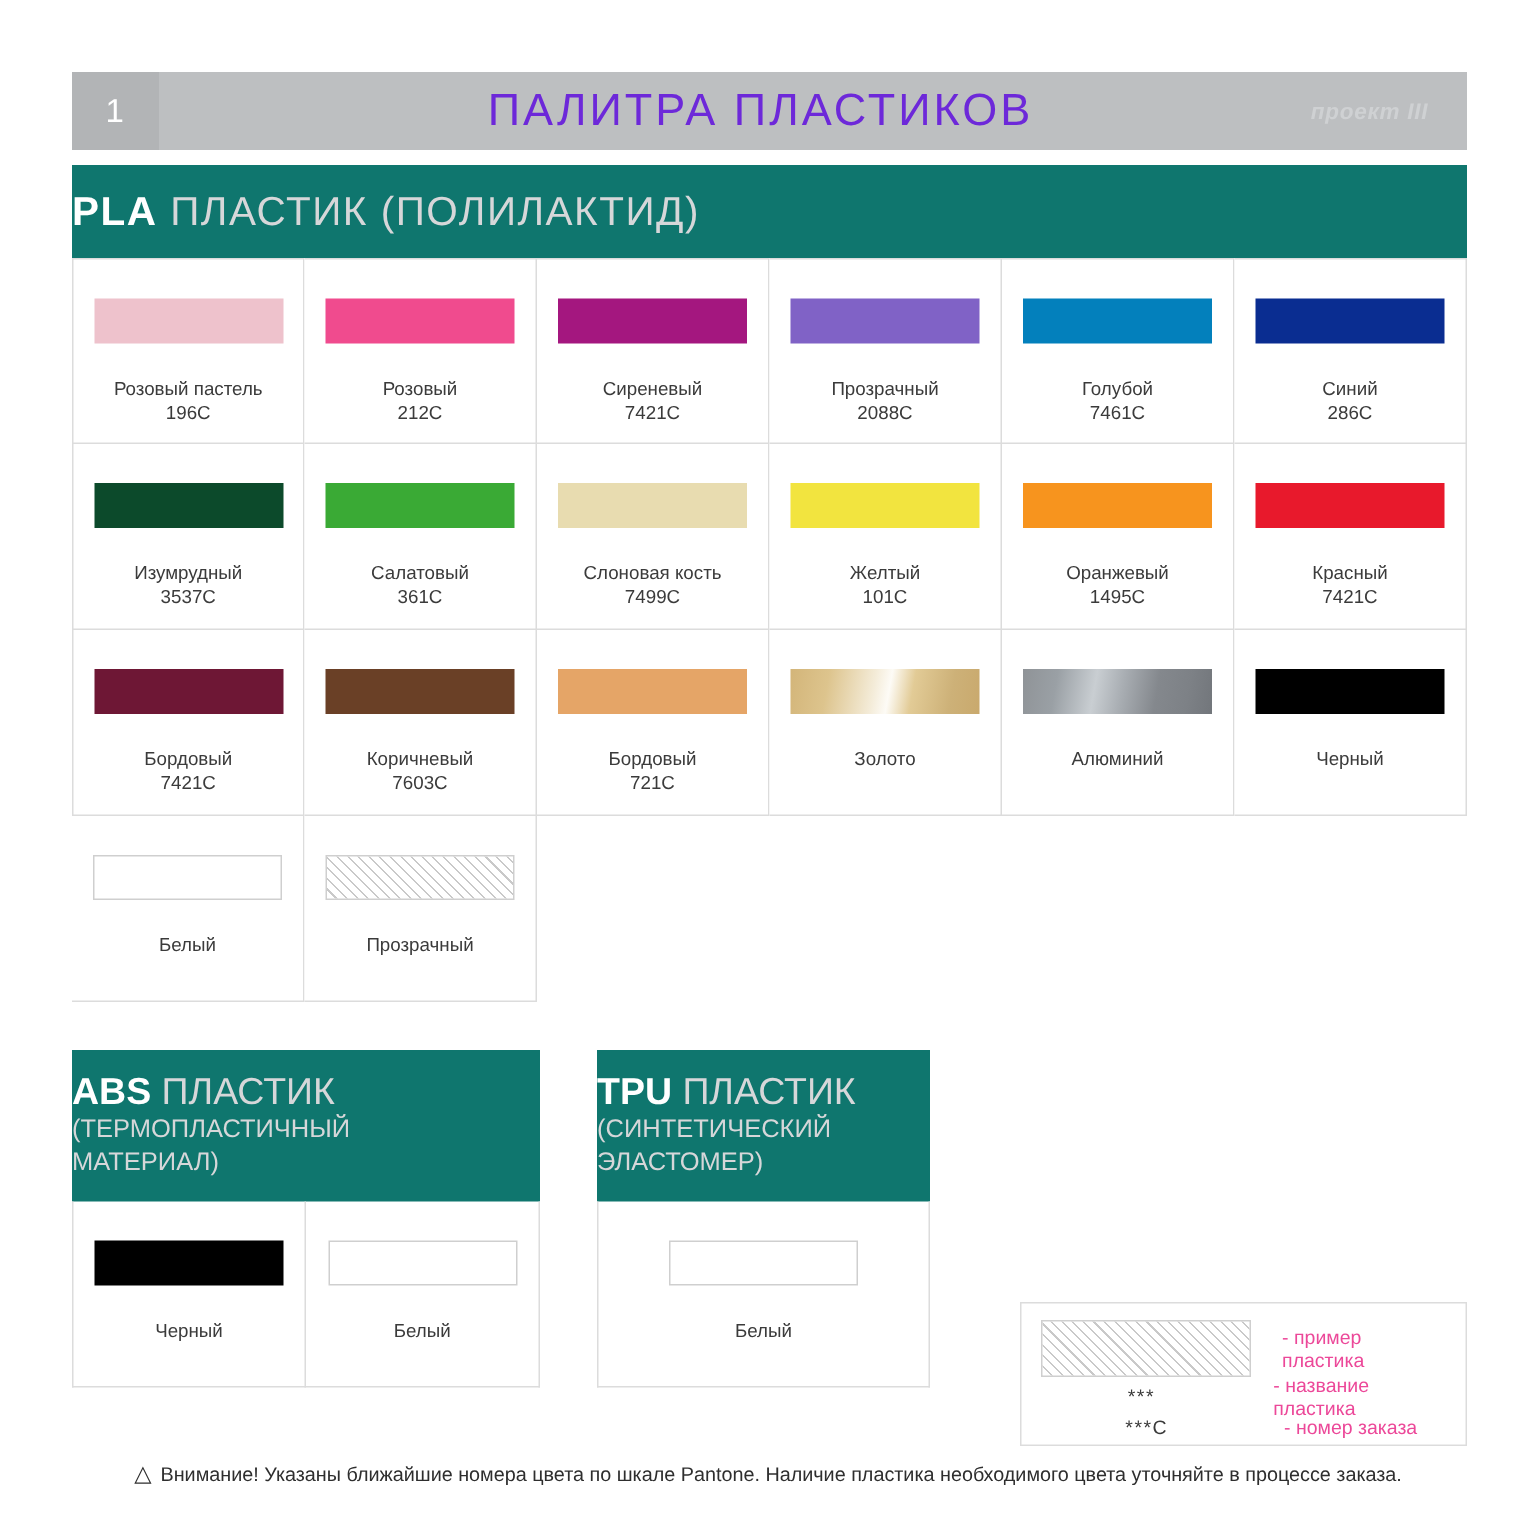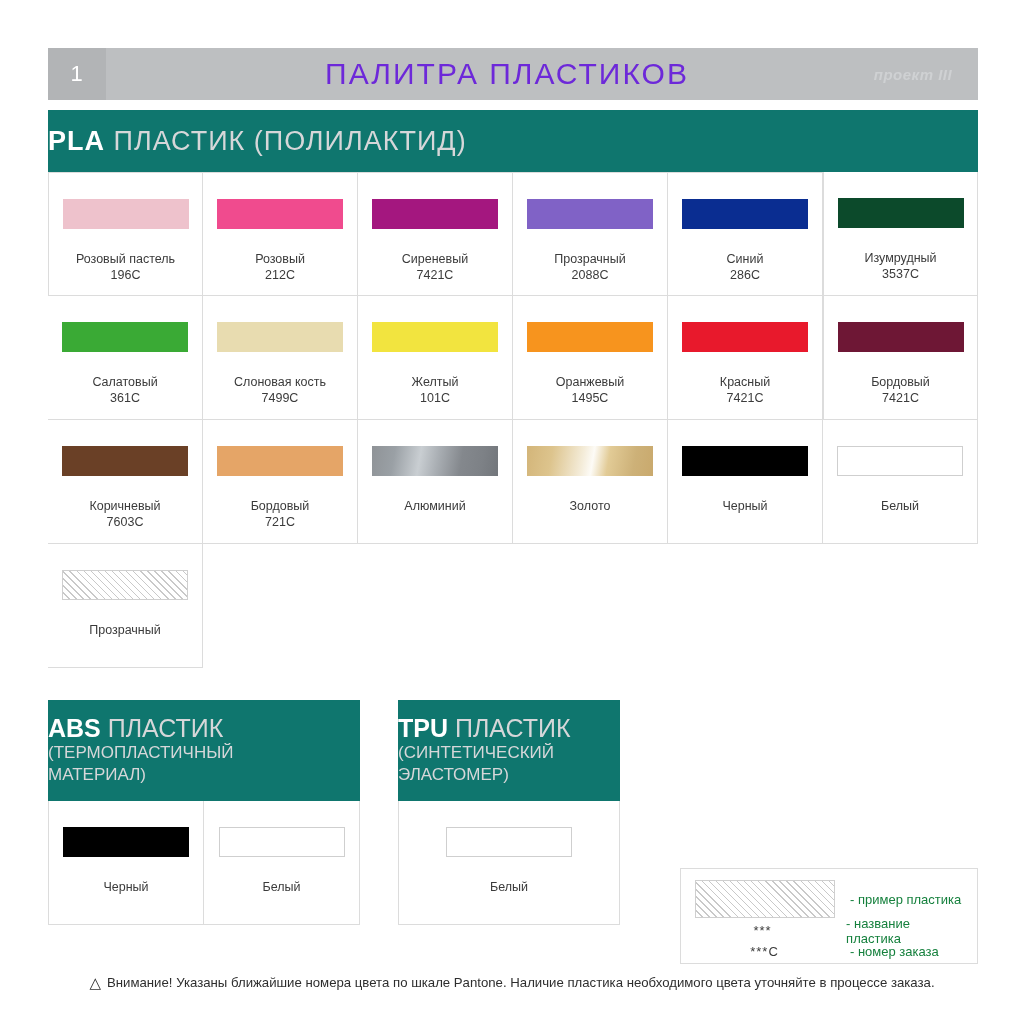--- a/index.html
+++ b/index.html
@@ -206,23 +206,23 @@
   .legend-key .hatchbox {
     width: 140px; height: 38px;
     border: 1px solid #cfcfcf;
     background-image: repeating-linear-gradient(
       45deg,
       #ffffff 0px, #ffffff 4px,
       #c9c9c9 4px, #c9c9c9 5px
     );
   }
   .legend-val {
-    padding-left: 14px;
     font-size: 13px;
-    color: #15803d;
+    color: #ec4899;
+    margin-left: 20px;
   }
   .legend-row.r2, .legend-row.r3 { height: 21px; }
 
   
   .footer {
     position: absolute;
     left: 0; top: 975px;
     width: 1024px;
     display: flex;
     align-items: center;
@@ -265,20 +265,24 @@
       </div>
       <div class="cell row-top">
         <div class="chip" style="background: rgb(164, 23, 127);"></div>
         <div class="cap"><span>Сиреневый</span><span class="pant">7421C</span></div>
       </div>
       <div class="cell row-top">
         <div class="chip" style="background: rgb(128, 98, 198);"></div>
         <div class="cap"><span>Прозрачный</span><span class="pant">2088C</span></div>
       </div>
       <div class="cell row-top">
+        <div class="chip" style="background: rgb(3, 128, 188);"></div>
+        <div class="cap"><span>Голубой</span><span class="pant">7461C</span></div>
+      </div>
+      <div class="cell row-top">
         <div class="chip" style="background: rgb(10, 45, 145);"></div>
         <div class="cap"><span>Синий</span><span class="pant">286C</span></div>
       </div>
       <div class="cell first-in-row">
         <div class="chip" style="background: rgb(12, 74, 43);"></div>
         <div class="cap"><span>Изумрудный</span><span class="pant">3537C</span></div>
       </div>
       <div class="cell">
         <div class="chip" style="background: rgb(58, 170, 53);"></div>
         <div class="cap"><span>Салатовый</span><span class="pant">361C</span></div>
@@ -305,26 +309,26 @@
       </div>
       <div class="cell">
         <div class="chip" style="background: rgb(106, 64, 38);"></div>
         <div class="cap"><span>Коричневый</span><span class="pant">7603C</span></div>
       </div>
       <div class="cell">
         <div class="chip" style="background: rgb(229, 165, 103);"></div>
         <div class="cap"><span>Бордовый</span><span class="pant">721C</span></div>
       </div>
       <div class="cell">
+        <div class="chip gold"></div>
+        <div class="cap"><span>Золото</span></div>
+      </div>
+      <div class="cell">
         <div class="chip alu"></div>
         <div class="cap"><span>Алюминий</span></div>
-      </div>
-      <div class="cell">
-        <div class="chip gold"></div>
-        <div class="cap"><span>Золото</span></div>
       </div>
       <div class="cell">
         <div class="chip" style="background: rgb(0, 0, 0);"></div>
         <div class="cap"><span>Черный</span></div>
       </div>
       <div class="cell">
         <div class="chip bordered" style="background: rgb(255, 255, 255);"></div>
         <div class="cap"><span>Белый</span></div>
       </div>
       <div class="cell">

